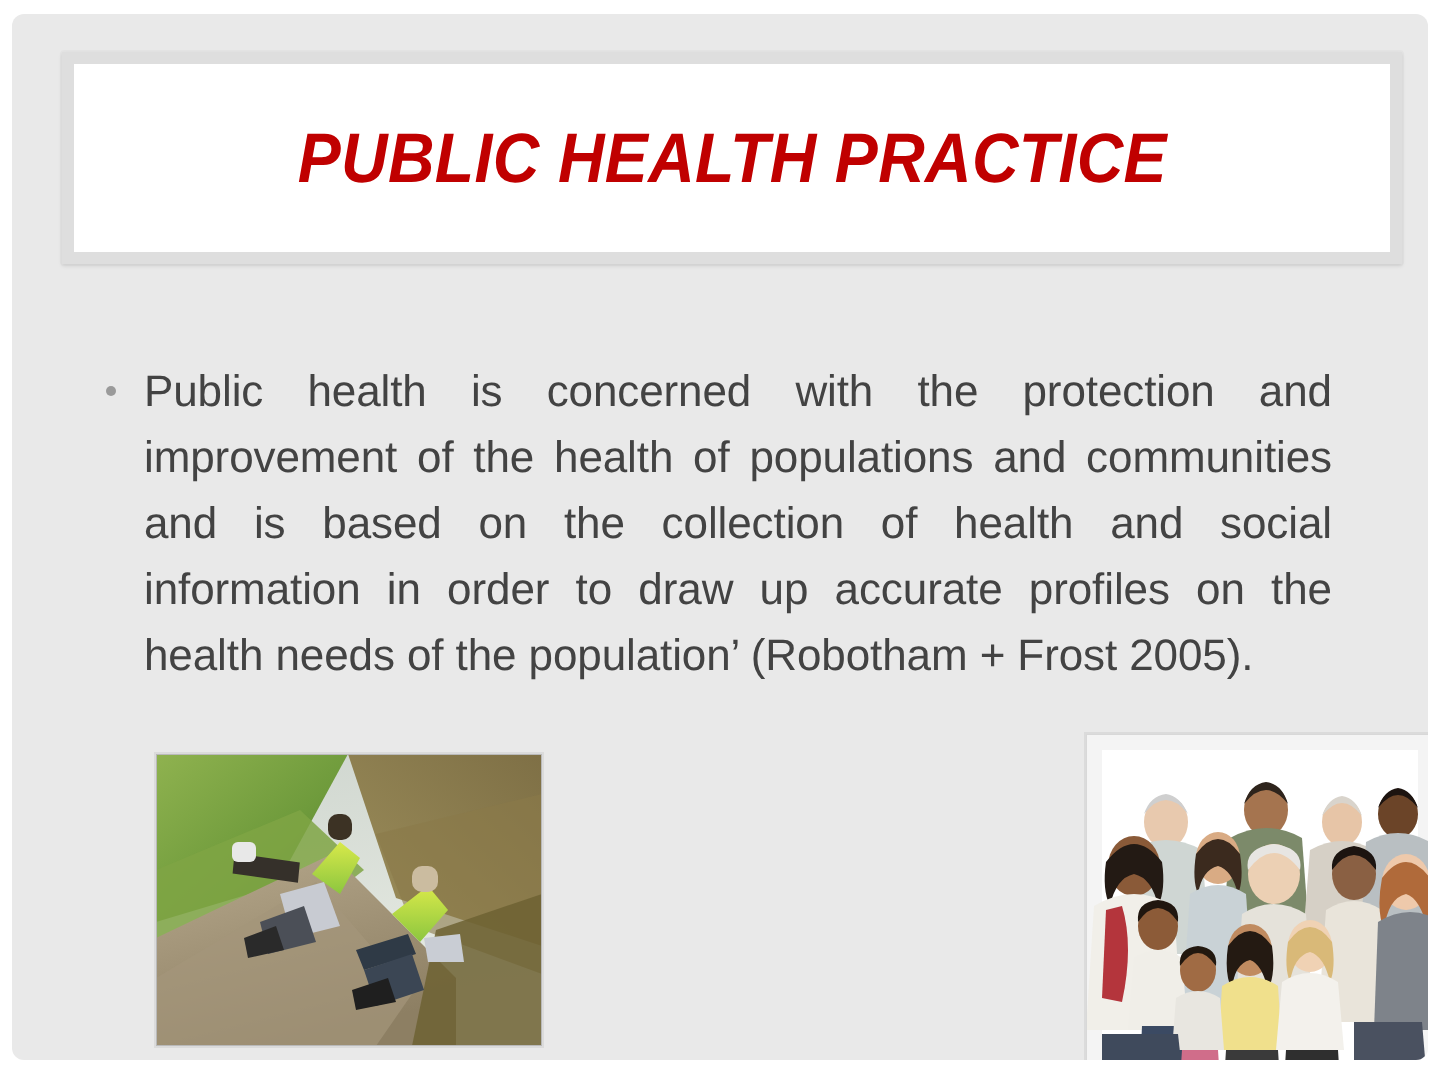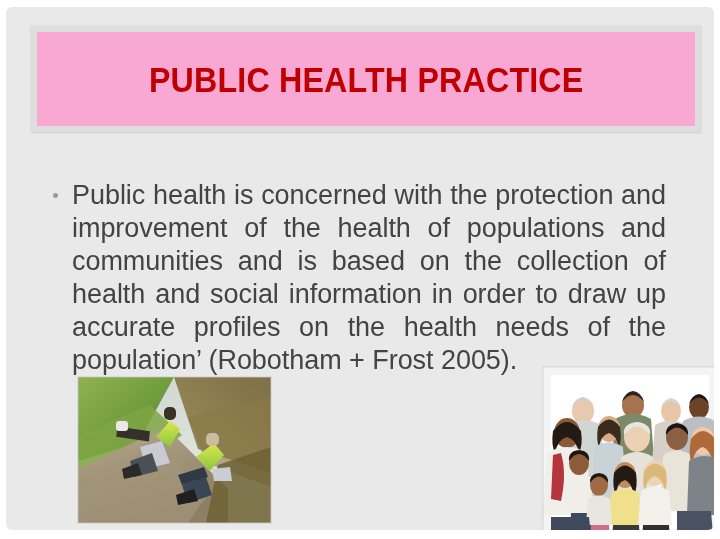--- a/index.html
+++ b/index.html
@@ -29,22 +29,22 @@
   }
   .title-frame-inner{
     position:absolute;left:25px;top:19px;width:670px;height:106px;
     box-sizing:border-box;
     border:6px solid #dedede;
     background:#ffffff;
     box-shadow:0 1px 2px rgba(0,0,0,0.10);
   }
   .title-box{
     position:absolute;left:31px;top:25px;width:658px;height:94px;
-    background:#f9a8d4;
-    display:flex;align-items:center;justify-content:center;
+    background:#ffffff;
+    display:flex;align-items:center;justify-content:center;font-style:italic;
   }
   .slide-title{
     color:#C00000;
     font-size:35px;
     font-weight:bold;
     letter-spacing:0.2px;
     line-height:1;
     text-align:center;
     white-space:nowrap;
     transform:scaleX(0.92);
@@ -58,21 +58,21 @@
     position:relative;
     padding-left:22px;
   }
   .bullet-dot{
     position:absolute;left:3px;top:14px;
     width:5px;height:5px;border-radius:50%;
     background:#9a9a9a;
   }
   .body-text{
     color:#434343;
-    font-size:27px;
+    font-size:22px;
     line-height:33px;
     text-align:justify;
     text-justify:inter-word;
     letter-spacing:-0.05px;
   }
   
   .photo{
     position:absolute;
     background:#cfcfcf;
     overflow:hidden;

